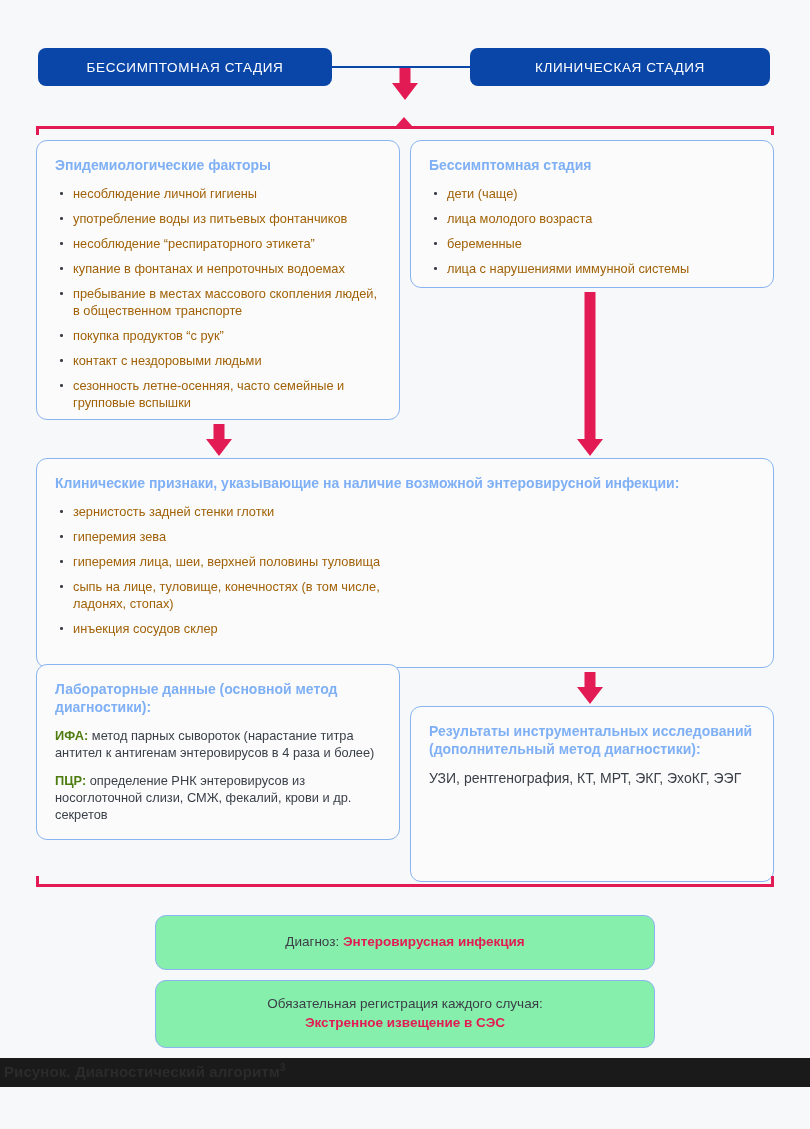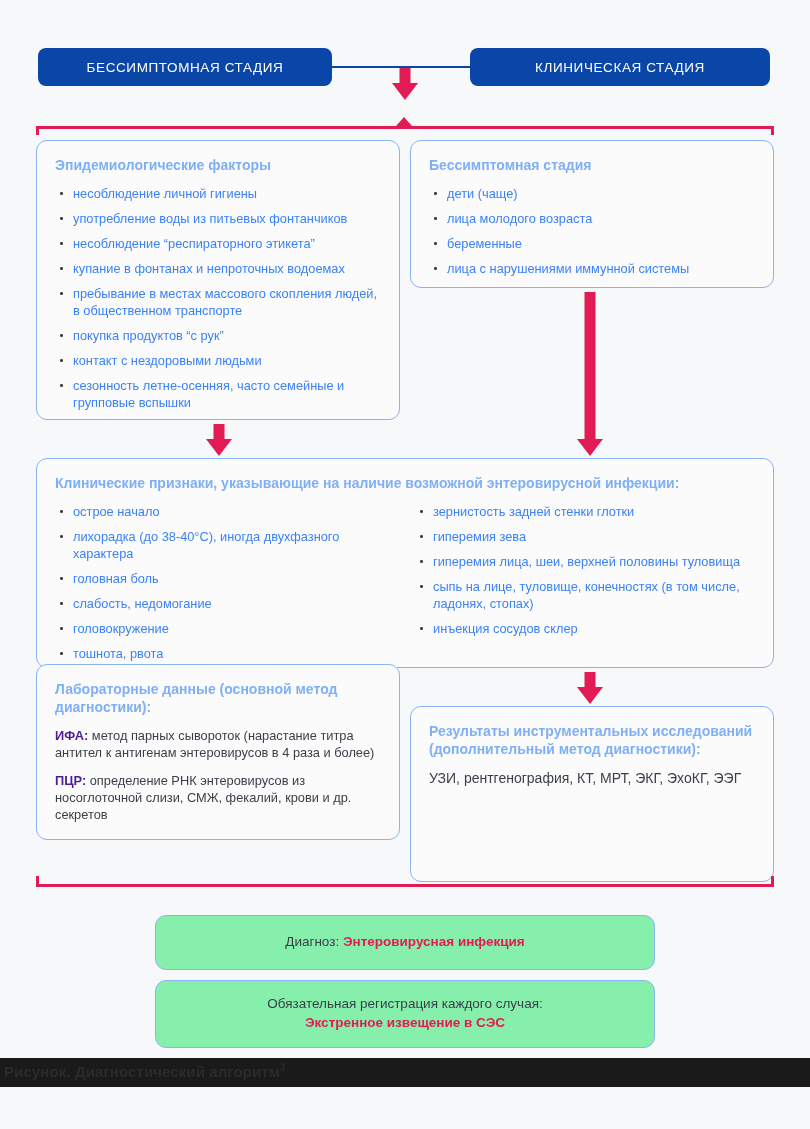--- a/index.html
+++ b/index.html
@@ -136,21 +136,21 @@
     list-style: none;
     margin: 0;
     padding: 0;
   }
   ul.bullets li {
     position: relative;
     padding-left: 18px;
     font-size: 12.8px;
     line-height: 1.33;
     margin-bottom: 8px;
-    color: #3b82f6;
+    color: #a16207;
   }
   ul.bullets li:last-child { margin-bottom: 0; }
   ul.bullets li:before {
     content: "";
     position: absolute;
     left: 5px;
     top: 7px;
     width: 2.6px;
     height: 2.6px;
     background: #3a3f47;
@@ -173,21 +173,21 @@
   
   #card-instrumental { top: 706px; left: 410px; width: 364px; height: 176px; }
 
   .para {
     font-size: 12.8px;
     line-height: 1.33;
     color: #3a3f47;
     margin: 0 0 11px 0;
   }
   .para:last-child { margin-bottom: 0; }
-  .para b { color: #4c1d95; }
+  .para b { color: #4d7c0f; }
   .plain-line {
     font-size: 14px;
     line-height: 1.35;
     color: #3a3f47;
     margin: 0;
   }
 
   
   #arrow-epi-to-clinical { top: 424px; left: 202px; width: 34px; height: 32px; }
   #arrow-epi-to-clinical .shaft { width: 11px; height: 16px; }
@@ -303,30 +303,20 @@
   <div class="arrow" id="arrow-asym-to-clinical">
     <div class="shaft"></div>
     <div class="head"></div>
   </div>
 
   <div class="card" id="card-clinical">
     <div class="card-title">Клинические признаки, указывающие на наличие возможной энтеровирусной инфекции:</div>
     <div class="cols">
       <div class="col">
         <ul class="bullets">
-          <li>острое начало</li>
-          <li>лихорадка (до 38-40°С), иногда двухфазного характера</li>
-          <li>головная боль</li>
-          <li>слабость, недомогание</li>
-          <li>головокружение</li>
-          <li>тошнота, рвота</li>
-        </ul>
-      </div>
-      <div class="col">
-        <ul class="bullets">
           <li>зернистость задней стенки глотки</li>
           <li>гиперемия зева</li>
           <li>гиперемия лица, шеи, верхней половины туловища</li>
           <li>сыпь на лице, туловище, конечностях (в том числе, ладонях, стопах)</li>
           <li>инъекция сосудов склер</li>
         </ul>
       </div>
     </div>
   </div>
 

